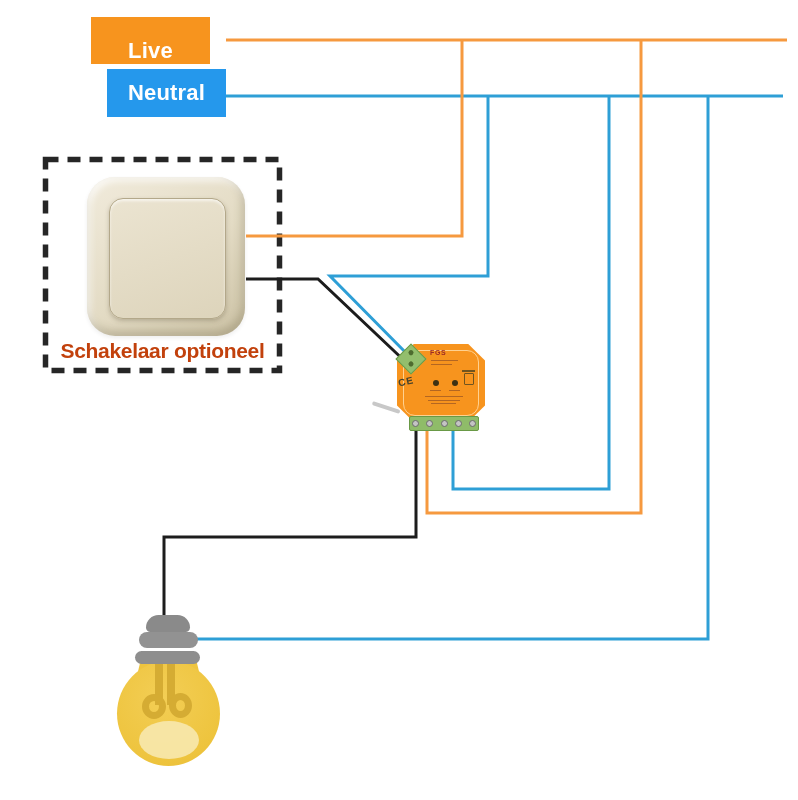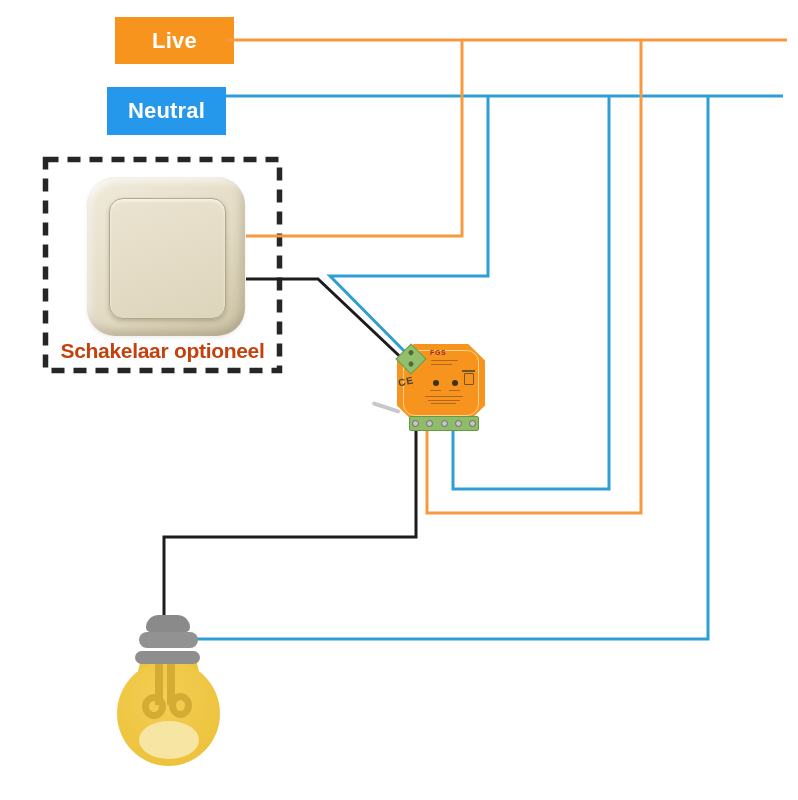--- a/index.html
+++ b/index.html
@@ -5,22 +5,22 @@
   html,body{margin:0;padding:0;background:#ffffff;}
   #canvas{
     position:relative;width:798px;height:800px;background:#ffffff;overflow:hidden;
     font-family:"Liberation Sans", sans-serif;
   }
   
   .bus-label{
     position:absolute;display:flex;align-items:center;justify-content:center;
     color:#fff;font-weight:bold;font-size:22px;letter-spacing:.2px;
   }
-  #live-box{left:115px;top:17px;width:119px;height:47px;background:#F7941E;}
-  #neutral-box{left:107px;top:87px;width:119px;height:48px;background:#2598EC;}
+  #live-box{left:91px;top:17px;width:119px;height:47px;background:#F7941E;align-items:flex-end;}
+  #neutral-box{left:107px;top:69px;width:119px;height:48px;background:#2598EC;}
 
   
   .switch-plate{
     position:absolute;left:87px;top:177px;width:158px;height:159px;border-radius:28px;
     background:linear-gradient(145deg,#F1EBDC 0%,#E3DBC4 55%,#CCC2A5 100%);
     box-shadow:inset -3px -5px 9px rgba(115,105,75,.32), inset 3px 4px 7px rgba(255,255,255,.75), 0 2px 4px rgba(0,0,0,.07);
   }
   .switch-rocker{
     position:absolute;left:109px;top:198px;width:115px;height:119px;border-radius:14px;
     background:linear-gradient(160deg,#EBE4D1 0%,#DDD4BB 100%);

